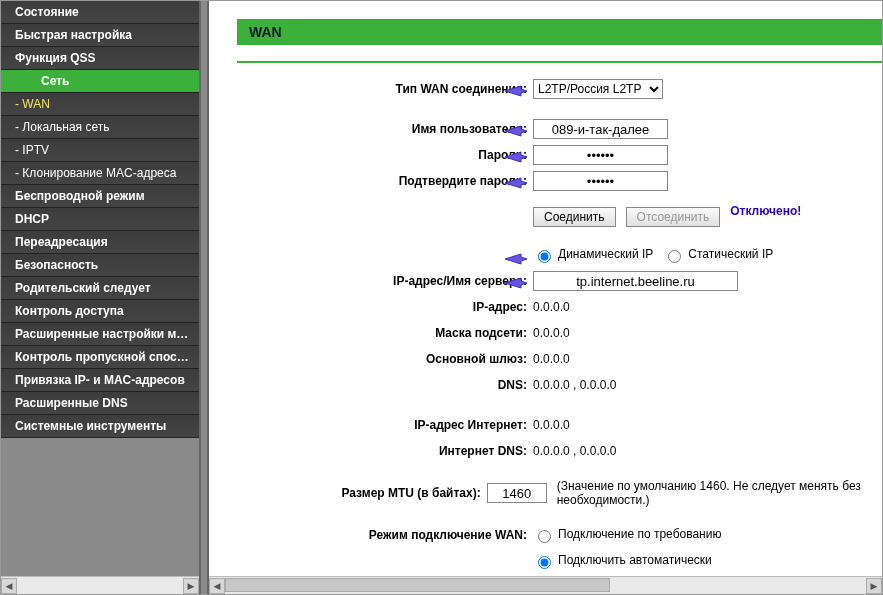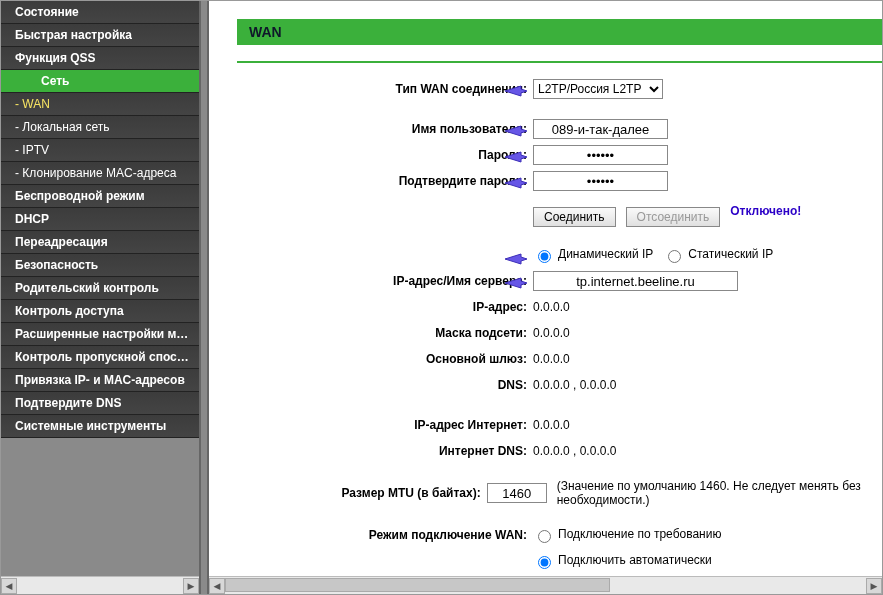--- a/index.html
+++ b/index.html
@@ -206,26 +206,26 @@
           <div class="sidebar-item">Функция QSS</div>
           <div class="sidebar-item selected">Сеть</div>
           <div class="sidebar-item sub current">- WAN</div>
           <div class="sidebar-item sub">- Локальная сеть</div>
           <div class="sidebar-item sub">- IPTV</div>
           <div class="sidebar-item sub">- Клонирование MAC-адреса</div>
           <div class="sidebar-item">Беспроводной режим</div>
           <div class="sidebar-item">DHCP</div>
           <div class="sidebar-item">Переадресация</div>
           <div class="sidebar-item">Безопасность</div>
-          <div class="sidebar-item">Родительский контроль</div>
+          <div class="sidebar-item">Родительский следует</div>
           <div class="sidebar-item">Контроль доступа</div>
           <div class="sidebar-item">Расширенные настройки маршрутизации</div>
           <div class="sidebar-item">Контроль пропускной способности</div>
           <div class="sidebar-item">Привязка IP- и MAC-адресов</div>
-          <div class="sidebar-item">Подтвердите DNS</div>
+          <div class="sidebar-item">Расширенные DNS</div>
           <div class="sidebar-item">Системные инструменты</div>
         </div>
       <div class="sidebar-hscroll">
         <div class="hscroll-btn">◀</div>
         <div class="hscroll-track"></div>
         <div class="hscroll-btn">▶</div>
       </div>
     </div>
 
     <div class="divider"></div>

